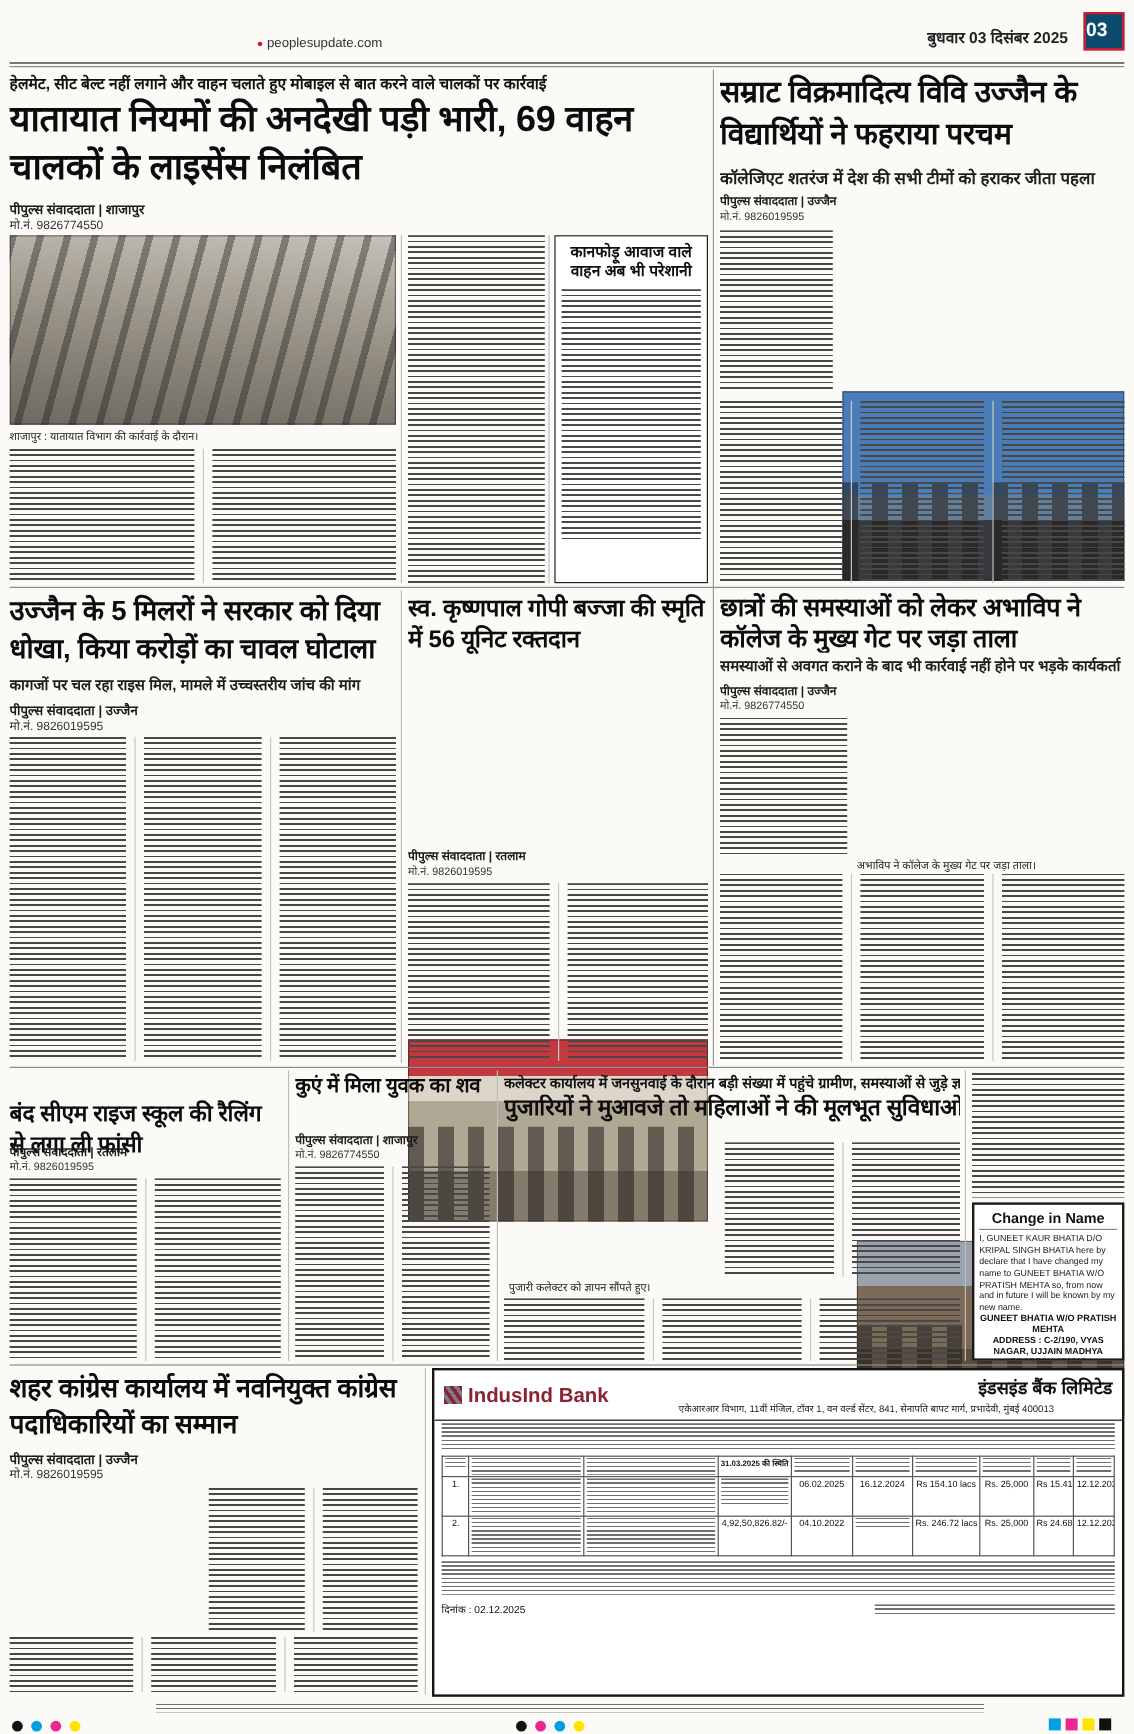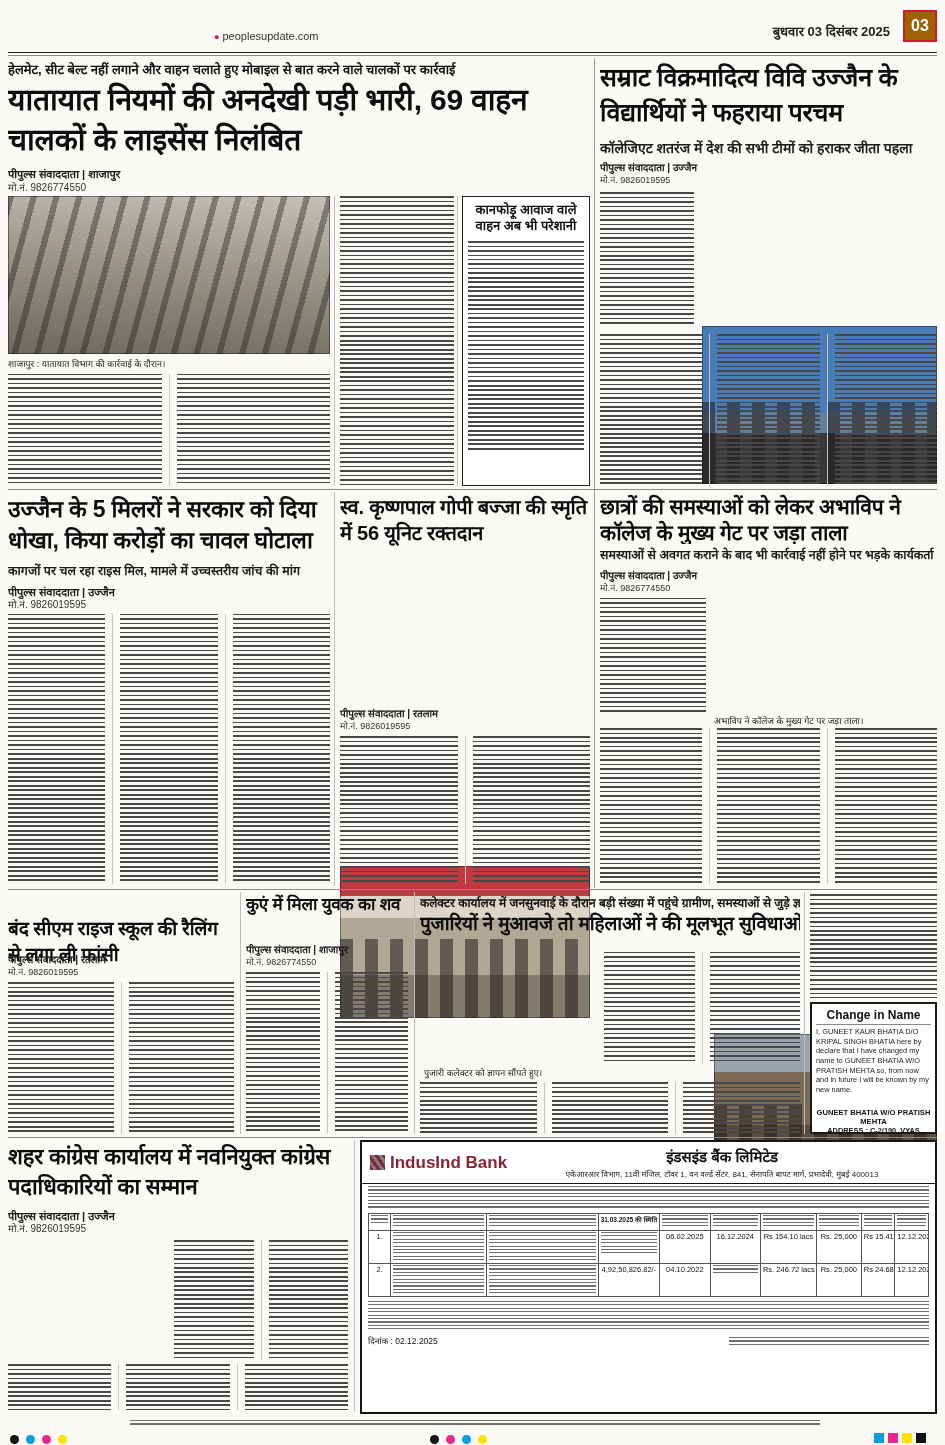--- a/index.html
+++ b/index.html
@@ -30,37 +30,37 @@
   .ph-abvp{background:linear-gradient(180deg,#9aa3ad 0 26%,#7b6a56 26% 62%,#5c4e3e 62% 100%)}
   
   .mast-red{color:#d11a2a;font-weight:bold;font-size:27px}
   .mast-star{color:#d11a2a;font-weight:bold;font-size:20px;margin:0 2px}
   .mast-black{color:#151515;font-weight:bold;font-size:27px}
   .site{font-size:11px;color:#333}
   .site .bdot{color:#d11a2a;font-size:9px}
   .banner{background:#d11a2a;color:#fff;font-weight:bold;font-size:20px;text-align:center;
     border-radius:16px;line-height:30px;box-shadow:0 1px 2px rgba(0,0,0,.3);overflow:hidden;white-space:nowrap}
   .dateline{font-size:13px;font-weight:bold;color:#222;text-align:right;white-space:nowrap}
-  .pagebox{background:#a16207;border:2px solid #d11a2a;color:#fff;font-weight:bold;font-size:16px;
-    text-align:center;line-height:28px}
+  .pagebox{background:#0c4a6e;border:2px solid #d11a2a;color:#fff;font-weight:bold;font-size:16px;
+    line-height:28px}
   
   .sidebox{border:1.5px solid #222;background:#fff;padding:5px}
   .sidebox .t{font-weight:bold;font-size:13px;text-align:center;line-height:1.25;overflow:hidden}
   
   .cin{border:2px solid #1a1a1a;background:#fff;padding:4px;text-align:center;overflow:hidden}
   .cin .t{font-weight:bold;font-size:12px;border-bottom:1px solid #888;padding-bottom:2px;margin-bottom:2px}
   .cin .b{font-size:7.4px;text-align:left;line-height:1.3;color:#222}
-  .cin .n{font-size:7.6px;font-weight:bold;margin-top:14px}
+  .cin .n{font-size:7.6px;font-weight:bold;margin-top:0}
   .cin .a{font-size:7.4px;font-weight:bold}
   
   .ad{border:2px solid #151515;background:#fff;overflow:hidden}
   .ad-head{display:flex;align-items:center;gap:10px;border-bottom:1.5px solid #151515;padding:4px 8px}
   .logo-mark{width:15px;height:15px;background:repeating-linear-gradient(55deg,#8a2332 0 3px,#7c7d80 3px 6px);display:inline-block;margin-right:5px;vertical-align:-2px}
   .indus{font-weight:bold;font-size:17px;color:#8a2332;white-space:nowrap}
-  .ad-title{font-weight:bold;font-size:15px;text-align:center}
+  .ad-title{font-weight:bold;font-size:15px;text-align:right}
   .ad-addr{font-size:8px;text-align:center;color:#222;margin-top:2px}
   .ad-appendix{font-size:7.5px;text-align:right;padding:1px 8px;color:#222}
   .ad-body{padding:2px 6px 4px}
   .ad table{width:100%;border-collapse:collapse;table-layout:fixed;font-size:7.5px;margin-top:3px}
   .ad th,.ad td{border:1px solid #555;padding:1px 2px;vertical-align:top;text-align:center;overflow:hidden}
   .ad .num{font-size:7.5px;color:#111;white-space:nowrap}
   .ad-foot{display:flex;justify-content:space-between;align-items:flex-end;padding:2px 6px 0}
   .ad-date{font-size:8.5px;font-weight:normal}
   .dot{width:9px;height:9px;border-radius:50%;display:inline-block;margin-right:7px}
   .sq{width:10px;height:10px;display:inline-block;margin-left:4px}

